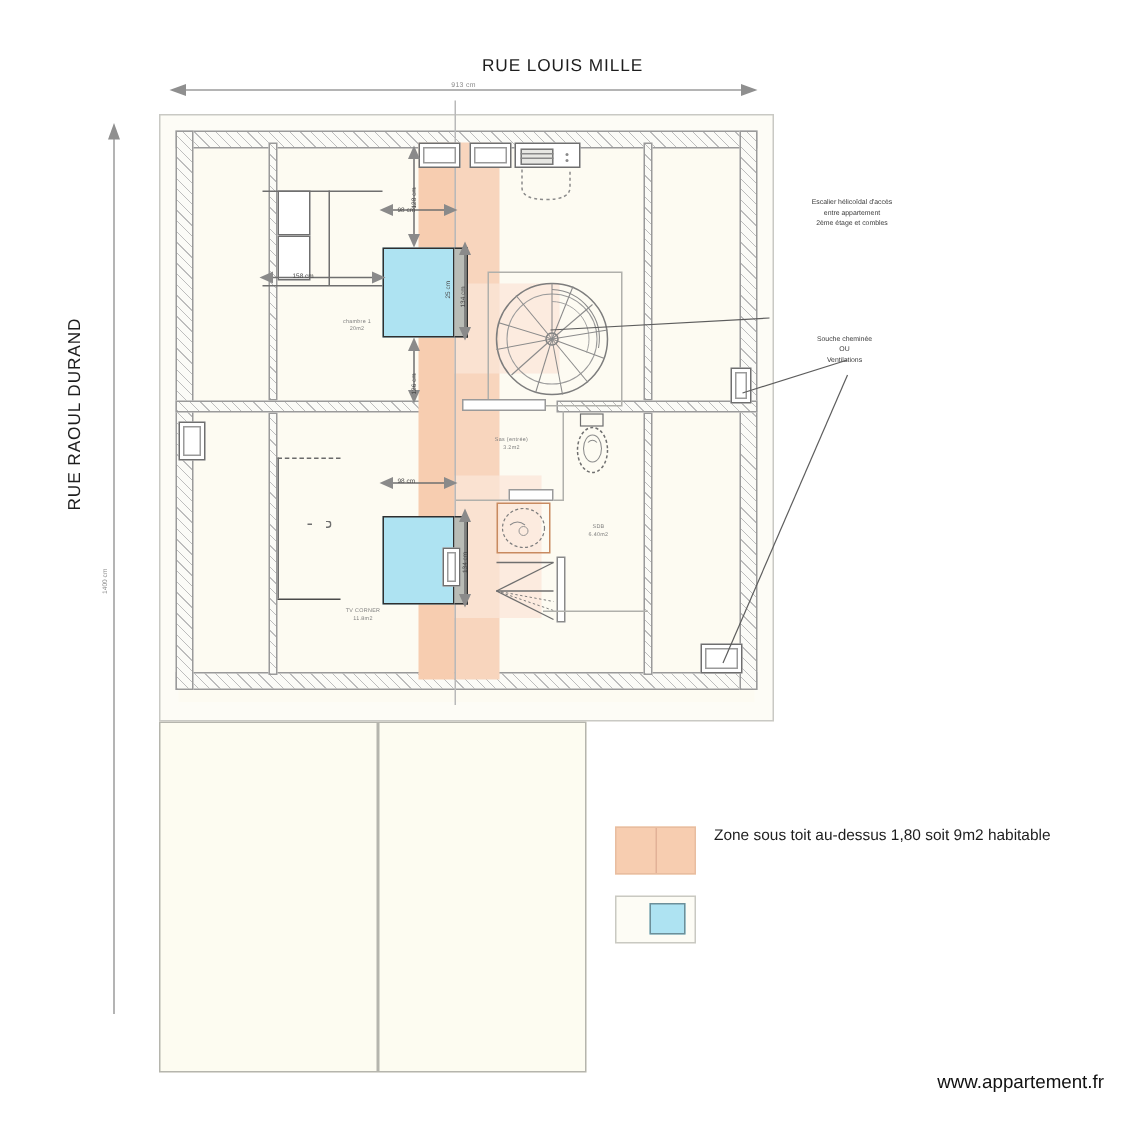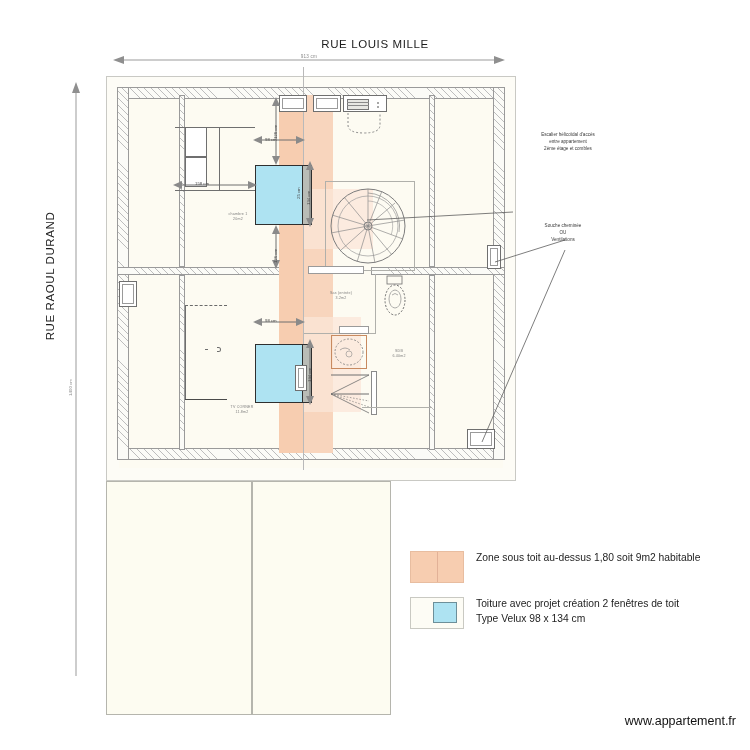--- a/index.html
+++ b/index.html
@@ -398,19 +398,17 @@
 
 <div id="legend">
 
   <div class="lg-row">
     <div class="lg-swatch lg-sw-a"></div>
     <div class="lg-text">Zone sous toit au-dessus 1,80 soit 9m2 habitable</div>
   </div>
 
   <div class="lg-row">
     <div class="lg-swatch lg-sw-b"></div>
-    <div class="lg-text">Toiture avec projet création 2 fenêtres de toit
- Type Velux 98 x 134 cm</div>
   </div>
 
 </div>
 
 <div class="abs" id="footer">www.appartement.fr</div>
 
 </body></html>

